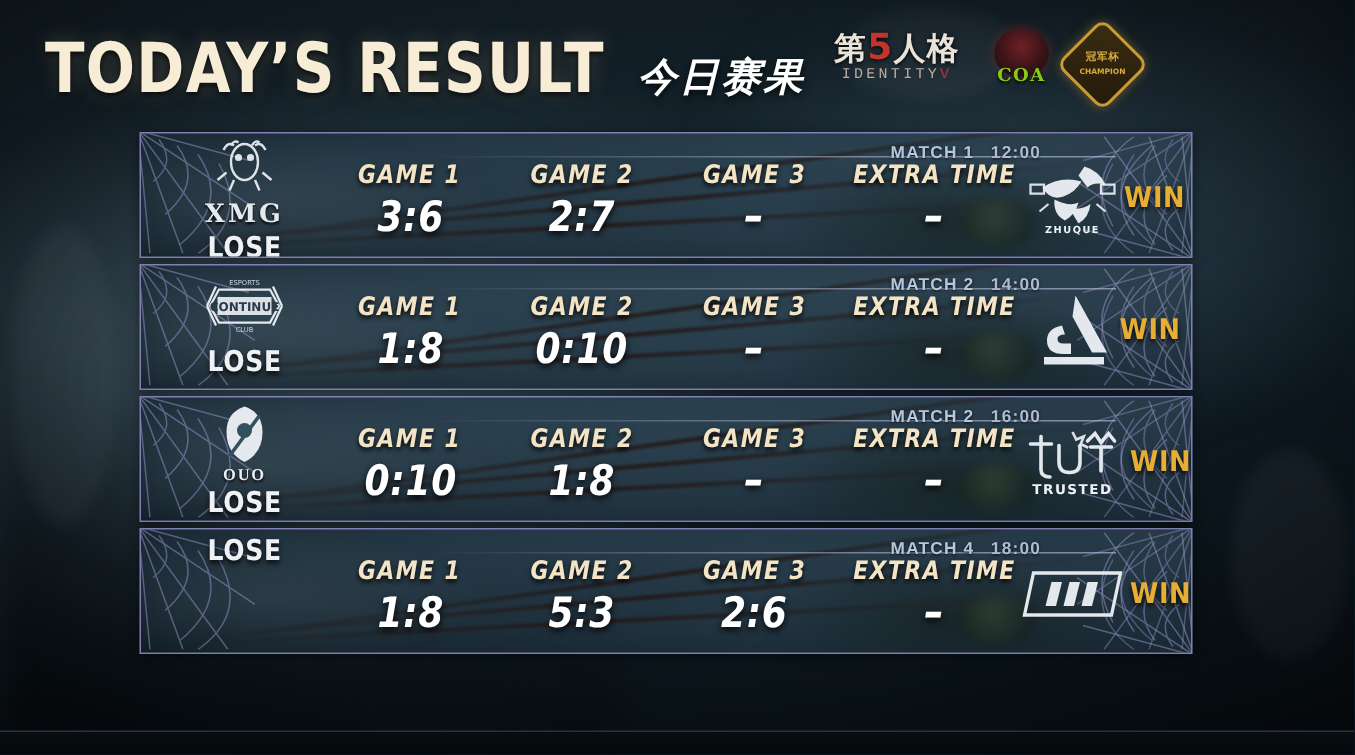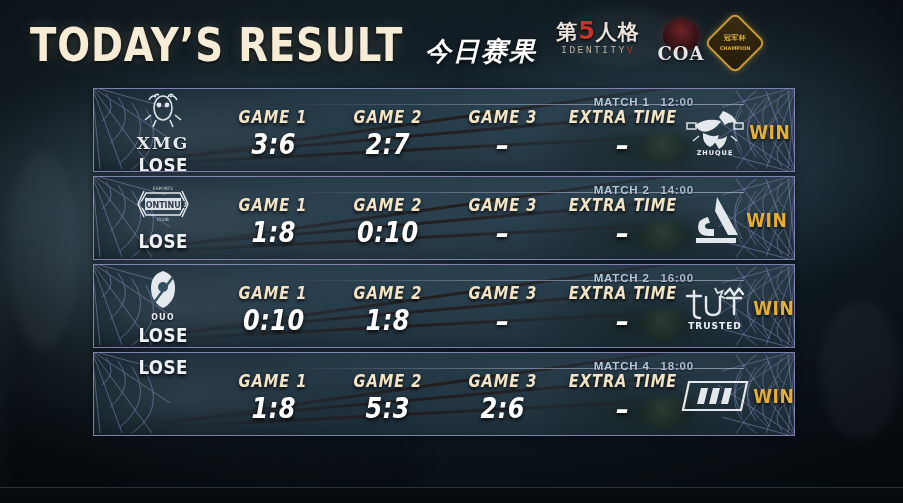--- a/index.html
+++ b/index.html
@@ -83,22 +83,22 @@
   .logo-idv .en .v { color:#b8352c; }
   .logo-coa { position:relative; width:54px; height:52px; }
   .logo-coa .orb {
     position:absolute; left:9px; top:2px; width:36px; height:32px;
     border-radius:50% 50% 46% 46%;
     background:radial-gradient(circle at 50% 38%, #6e2226 0%, #3d1418 52%, #1b0c0f 100%);
     box-shadow:0 0 8px rgba(120,40,40,.6);
   }
   .logo-coa .txt {
     position:absolute; left:0; top:26px; width:54px; text-align:center;
-    font-family:"DejaVu Serif", serif; font-size:18px; font-weight:bold;
-    color:#e5e5e5; letter-spacing:1px; text-shadow:0 1px 2px #000;
+    font-family:"DejaVu Serif", serif; font-size:12px; font-weight:bold;
+    color:#84cc16; letter-spacing:1px; text-shadow:0 1px 2px #000;
   }
   .logo-badge { position:relative; width:54px; height:54px; }
   .logo-badge .dia {
     position:absolute; left:5px; top:5px; width:44px; height:44px;
     border-radius:7px; transform:rotate(45deg);
     background:linear-gradient(140deg,#3a2d12,#241a09);
     border:2px solid #c79a33;
     box-shadow:0 0 7px rgba(199,154,51,.45);
   }
   .logo-badge .inner {
@@ -169,21 +169,21 @@
     position:absolute; right:10px; top:3px; width:92px; height:80px;
     display:flex; flex-direction:row; align-items:center; justify-content:center;
   }
   .team-right .lg { height:52px; display:flex; align-items:center; justify-content:center; }
   .result-win {
     font-family:"DejaVu Sans", sans-serif; font-size:19px; font-weight:bold;
     color:#e6ae33; letter-spacing:.5px; transform:scaleX(.9);
     text-shadow:0 2px 4px rgba(0,0,0,.85);
   }
   .team-tag {
-    font-family:Liberation Mono, monospace; font-size:10px; font-weight:bold;
+    font-family:Liberation Serif, serif; font-size:10px; font-weight:bold;
     color:#e9eef3; letter-spacing:1.2px; text-shadow:0 1px 2px #000;
     margin-top:-2px;
   }
 
   
   .games { position:absolute; left:122px; top:18px; width:470px; height:62px; display:flex; }
   .game-col { flex:1; display:flex; flex-direction:column; align-items:center;font-style:italic; }
   .game-name {
     font-family:"DejaVu Sans", sans-serif; font-size:17px; font-weight:bold;
     color:#f4e4c6; letter-spacing:1.1px; transform:scaleX(.86);

